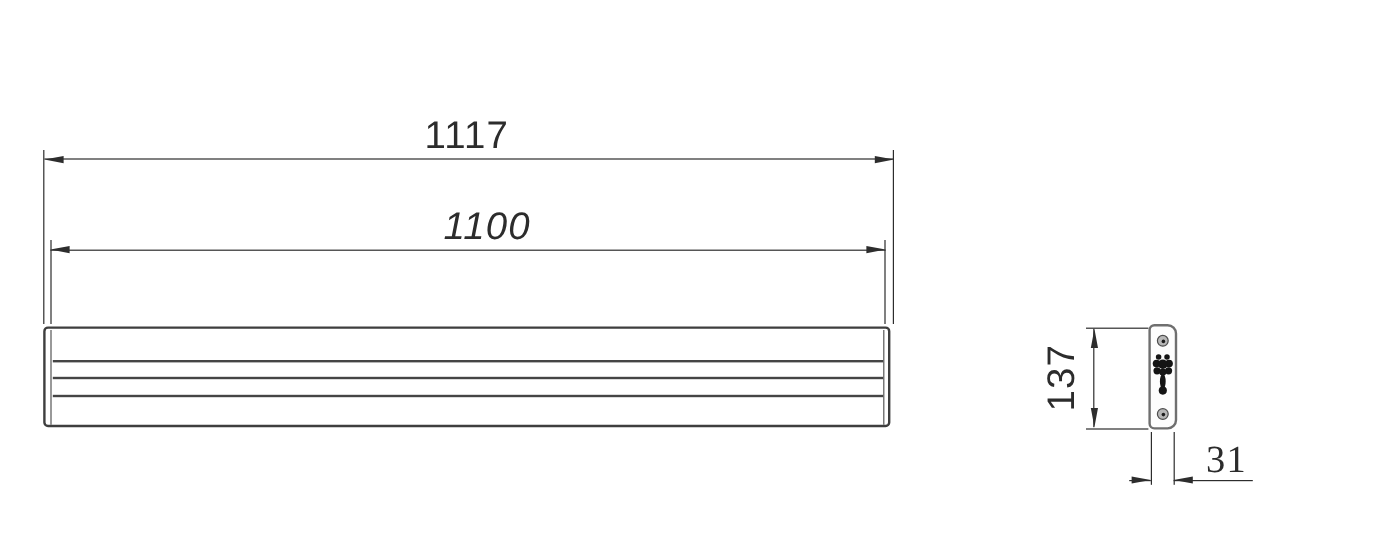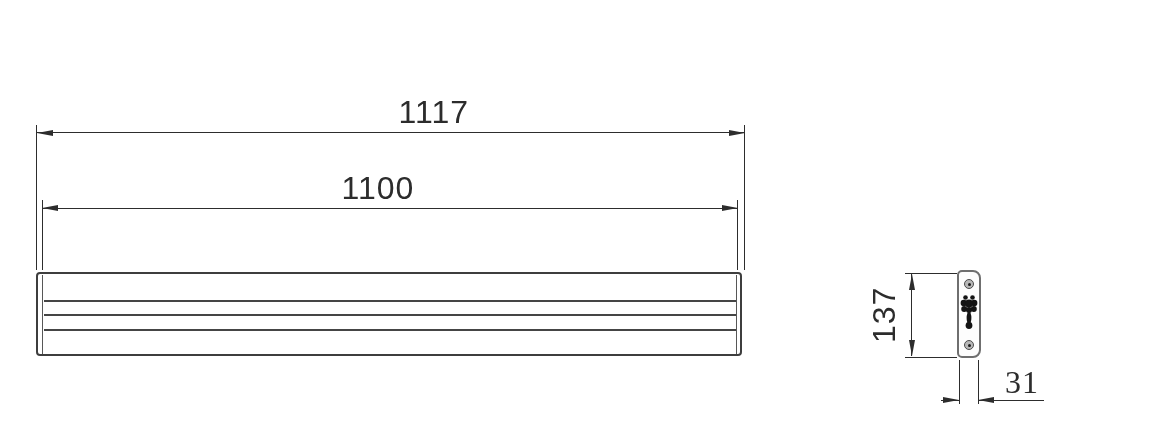--- a/index.html
+++ b/index.html
@@ -61,30 +61,30 @@
     <div class="bar-groove" style="top:313.5px;"></div>
     <div class="bar-groove" style="top:328.5px;"></div>
   </div>
 
   <div>
     <div class="vline" style="left:36px;top:125px;height:145px;"></div>
     <div class="vline" style="left:744px;top:125px;height:145px;"></div>
     <div class="hline" style="left:37px;top:132px;width:708px;"></div>
     <div class="ah l" style="left:37px;top:129.5px;"></div>
     <div class="ah r" style="left:729px;top:129.5px;"></div>
-    <div class="dim-label" style="left:309px;top:96px;width:160px;text-align:right;">1117</div>
+    <div class="dim-label" style="left:309px;top:96px;width:160px;">1117</div>
   </div>
 
   <div>
     <div class="vline" style="left:42px;top:200px;height:70px;"></div>
     <div class="vline" style="left:737px;top:200px;height:70px;"></div>
     <div class="hline" style="left:42px;top:207.5px;width:696px;"></div>
     <div class="ah l" style="left:42px;top:205px;"></div>
     <div class="ah r" style="left:722px;top:205px;"></div>
-    <div class="dim-label" style="left:298px;top:172px;width:160px;">1100</div>
+    <div class="dim-label" style="left:326px;top:172px;width:160px;font-style:italic;">1100</div>
   </div>
 
   <div>
     <div class="side-outline"></div>
 
     <div class="screw" style="left:964px;top:279px;">
       <div class="screw-dot"></div>
     </div>
     <div class="screw" style="left:964px;top:340px;">
       <div class="screw-dot"></div>

